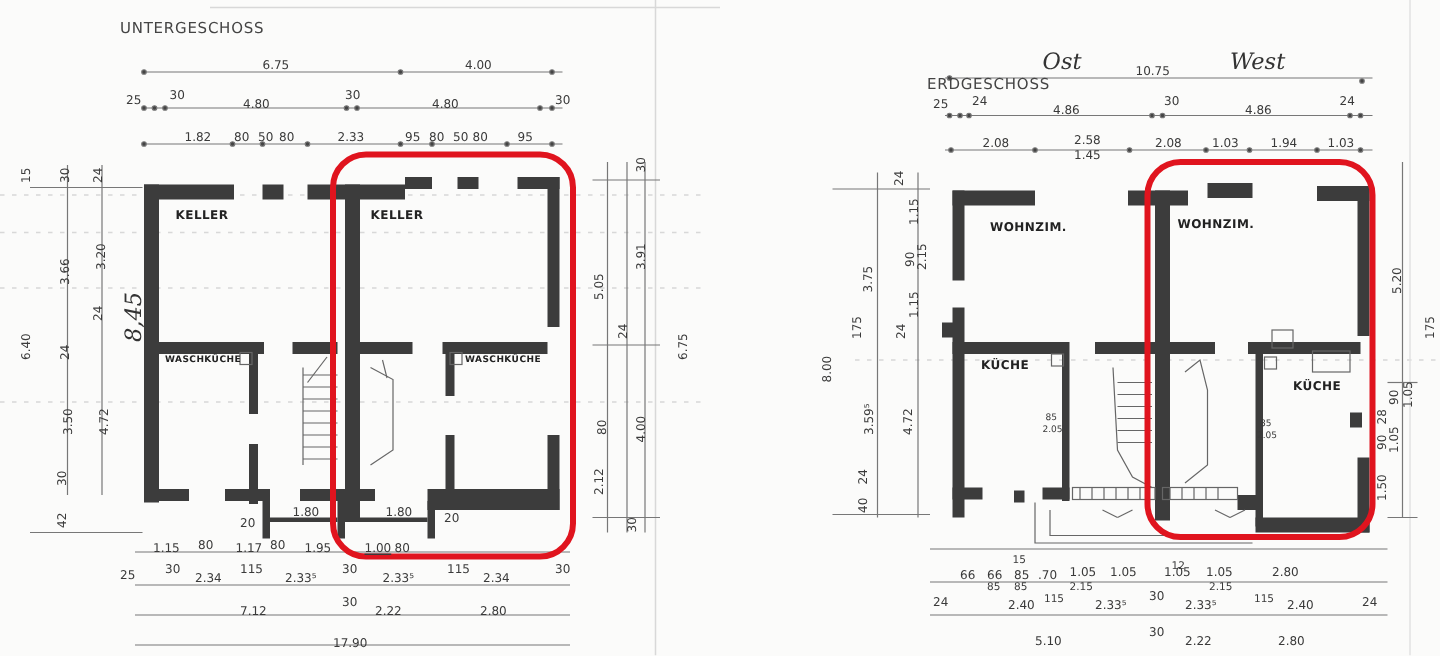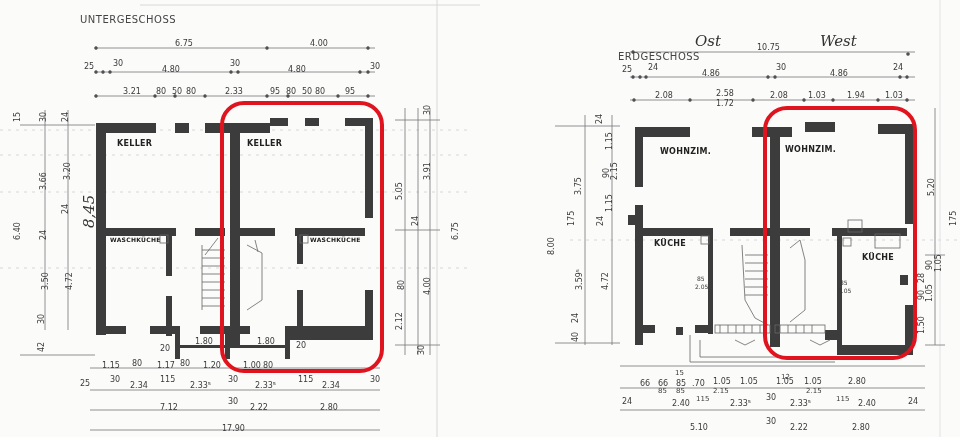--- a/index.html
+++ b/index.html
@@ -213,21 +213,21 @@
 <div class="lbl title" style="left:80px;top:15px;">UNTERGESCHOSS</div>
 
 <div class="lbl dim" style="left:175px;top:40px;">6.75</div>
 <div class="lbl dim" style="left:310px;top:40px;">4.00</div>
 <div class="lbl dim" style="left:84px;top:63px;">25</div>
 <div class="lbl dim" style="left:113px;top:60px;">30</div>
 <div class="lbl dim" style="left:162px;top:66px;">4.80</div>
 <div class="lbl dim" style="left:230px;top:60px;">30</div>
 <div class="lbl dim" style="left:288px;top:66px;">4.80</div>
 <div class="lbl dim" style="left:370px;top:63px;">30</div>
-<div class="lbl dim" style="left:123px;top:88px;">3.21</div>
+<div class="lbl dim" style="left:123px;top:88px;">1.82</div>
 <div class="lbl dim" style="left:156px;top:88px;">80</div>
 <div class="lbl dim" style="left:172px;top:88px;">50</div>
 <div class="lbl dim" style="left:186px;top:88px;">80</div>
 <div class="lbl dim" style="left:225px;top:88px;">2.33</div>
 <div class="lbl dim" style="left:270px;top:88px;">95</div>
 <div class="lbl dim" style="left:286px;top:88px;">80</div>
 <div class="lbl dim" style="left:302px;top:88px;">50</div>
 <div class="lbl dim" style="left:315px;top:88px;">80</div>
 <div class="lbl dim" style="left:345px;top:88px;">95</div>
 
@@ -262,21 +262,21 @@
 
 <div class="lbl dim" style="left:195px;top:338px;">1.80</div>
 <div class="lbl dim" style="left:257px;top:338px;">1.80</div>
 <div class="lbl dim" style="left:160px;top:345px;">20</div>
 <div class="lbl dim" style="left:296px;top:342px;">20</div>
 
 <div class="lbl dim" style="left:102px;top:362px;">1.15</div>
 <div class="lbl dim" style="left:132px;top:360px;">80</div>
 <div class="lbl dim" style="left:157px;top:362px;">1.17</div>
 <div class="lbl dim" style="left:180px;top:360px;">80</div>
-<div class="lbl dim" style="left:203px;top:362px;">1.20</div>
+<div class="lbl dim" style="left:203px;top:362px;">1.95</div>
 <div class="lbl dim" style="left:243px;top:362px;text-decoration:underline;">1.00</div>
 <div class="lbl dim" style="left:263px;top:362px;">80</div>
 
 <div class="lbl dim" style="left:80px;top:380px;">25</div>
 <div class="lbl dim" style="left:110px;top:376px;">30</div>
 <div class="lbl dim" style="left:130px;top:382px;">2.34</div>
 <div class="lbl dim" style="left:160px;top:376px;">115</div>
 <div class="lbl dim" style="left:190px;top:382px;">2.33⁵</div>
 <div class="lbl dim" style="left:228px;top:376px;">30</div>
 <div class="lbl dim" style="left:255px;top:382px;">2.33⁵</div>
@@ -296,21 +296,21 @@
 
 <div class="lbl dim" style="left:757px;top:44px;">10.75</div>
 <div class="lbl dim" style="left:622px;top:66px;">25</div>
 <div class="lbl dim" style="left:648px;top:64px;">24</div>
 <div class="lbl dim" style="left:702px;top:70px;">4.86</div>
 <div class="lbl dim" style="left:776px;top:64px;">30</div>
 <div class="lbl dim" style="left:830px;top:70px;">4.86</div>
 <div class="lbl dim" style="left:893px;top:64px;">24</div>
 <div class="lbl dim" style="left:655px;top:92px;">2.08</div>
 <div class="lbl dim" style="left:716px;top:90px;">2.58</div>
-<div class="lbl dim" style="left:716px;top:100px;">1.72</div>
+<div class="lbl dim" style="left:716px;top:100px;">1.45</div>
 <div class="lbl dim" style="left:770px;top:92px;">2.08</div>
 <div class="lbl dim" style="left:808px;top:92px;">1.03</div>
 <div class="lbl dim" style="left:847px;top:92px;">1.94</div>
 <div class="lbl dim" style="left:885px;top:92px;">1.03</div>
 
 <div class="lbl dimv" style="left:596px;top:124px;">24</div>
 <div class="lbl dimv" style="left:606px;top:150px;">1.15</div>
 <div class="lbl dimv" style="left:575px;top:195px;">3.75</div>
 <div class="lbl dimv" style="left:603px;top:178px;">90</div>
 <div class="lbl dimv" style="left:611px;top:180px;">2.15</div>

